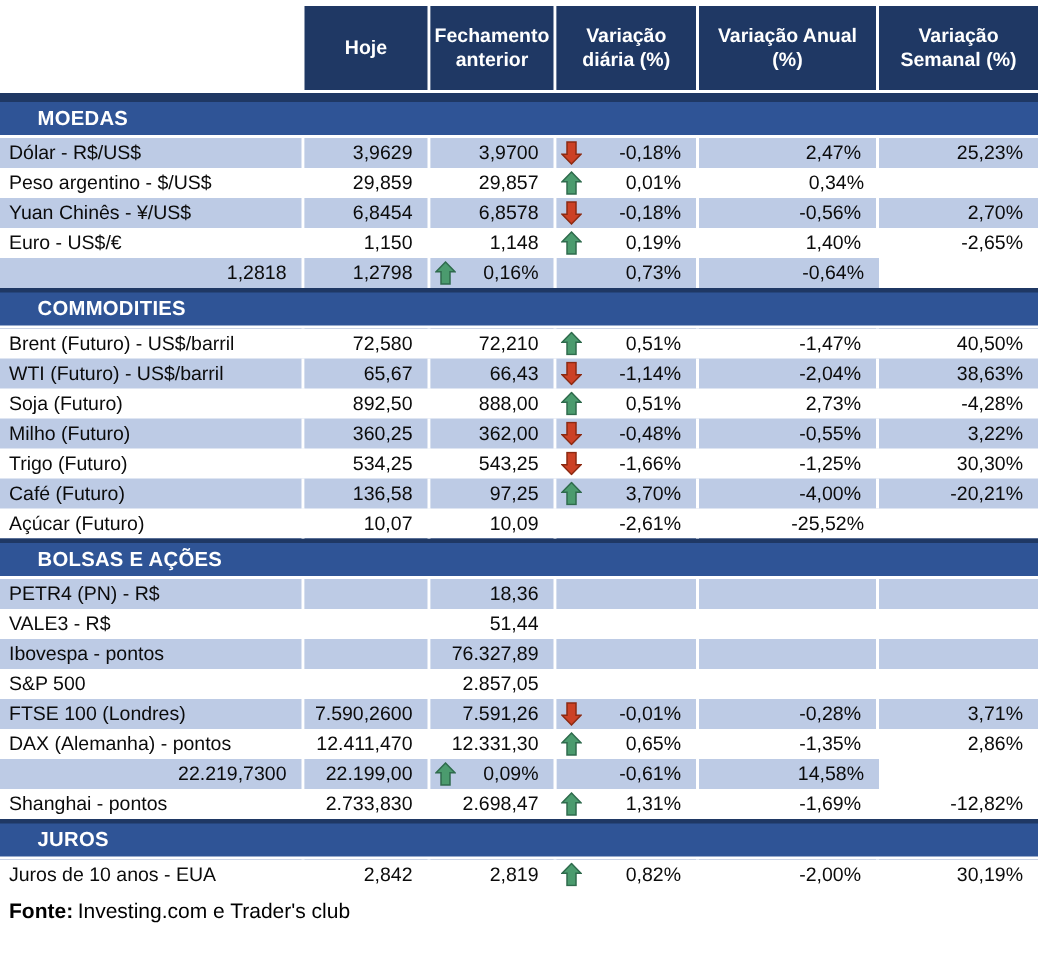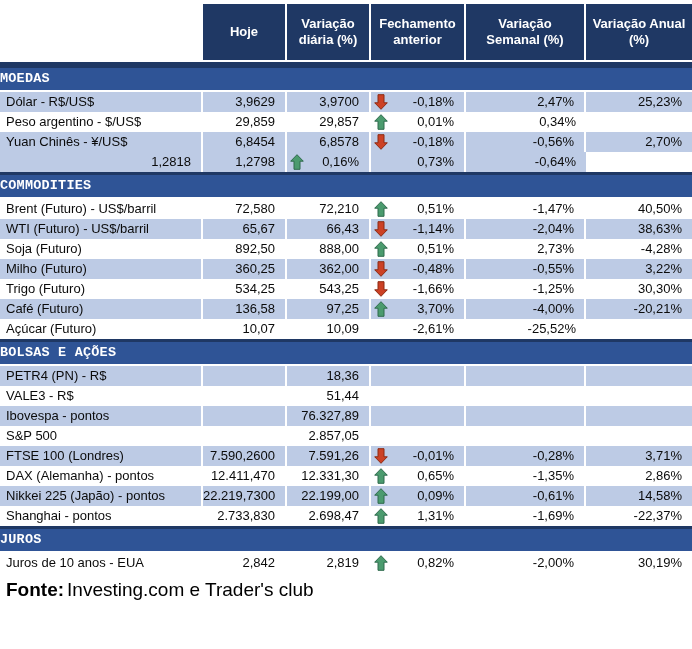--- a/index.html
+++ b/index.html
@@ -36,25 +36,24 @@
   .hcell:last-child { border-right: none; }
   
   .section:first-child { margin-top: 2px; }
   .section-bar {
     background: #2F5496;
     color: #fff;
     font-weight: bold;
     font-size: 13.5px;
     height: 27px;
     line-height: 22px;
-    padding-left: 0;
+    padding-left: 25px;
     border-top: 3px solid #1F3864;
     border-bottom: 2px solid #fff;
     letter-spacing: 0.2px;
-    font-family: Liberation Mono, monospace;
   }
   .section:first-child .section-bar {
     height: 30px;
     border-top-width: 6px;
   }
   
   .row {
     display: grid;
     grid-template-columns: 203px 84px 84px 95px 120px 106px;
     height: 20px;
@@ -76,38 +75,38 @@
     position: absolute;
     left: 3px;
     top: 2px;
     width: 14px;
     height: 16px;
   }
   .arrow svg { display: block; width: 14px; height: 16px; }
   
   .fonte {
     padding: 6px 0 0 6px;
-    font-size: 19px;
+    font-size: 14px;
     color: #000;
   }
   .fonte b { font-weight: bold; }
   .fonte span { margin-left: 3px; }
 </style>
 </head>
 <body>
 
 <div id="app">
 
   <div class="hdr">
     <div class="hdr-spacer"></div>
     <div class="hcell">Hoje</div>
+    <div class="hcell">Fechamento anterior</div>
     <div class="hcell">Variação diária (%)</div>
-    <div class="hcell">Fechamento anterior</div>
+    <div class="hcell">Variação Anual (%)</div>
     <div class="hcell">Variação Semanal (%)</div>
-    <div class="hcell">Variação Anual (%)</div>
   </div>
 
   <div id="sections">
   <div class="section">
     <div class="section-bar">MOEDAS</div>
     <div class="section-rows">
   <div class="row blue">
     <div class="c label   f-label">Dólar - R$/US$</div>
     <div class="c num     f-hoje">3,9629</div>
     <div class="c num     f-fech">3,9700</div>
@@ -150,20 +149,36 @@
         <svg viewBox="0 0 14 16" xmlns="http://www.w3.org/2000/svg">
           <path d="M4 0.7 H10 V8.8 H13.3 L7 15.3 L0.7 8.8 H4 Z" fill="#CC4125" stroke="#8C2A12" stroke-width="1"></path>
         </svg>
       </span>
       <span class="val">-0,18%</span>
     </div>
     <div class="c num f-semanal">-0,56%</div>
     <div class="c num f-anual">2,70%</div>
   </div>
 
+  <div class="row">
+    <div class="c label   f-label">Euro - US$/€</div>
+    <div class="c num     f-hoje">1,150</div>
+    <div class="c num     f-fech">1,148</div>
+    <div class="c diaria">
+      <span class="arrow up">
+        <svg viewBox="0 0 14 16" xmlns="http://www.w3.org/2000/svg">
+          <path d="M7 0.7 L13.3 7.2 H10 V15.3 H4 V7.2 H0.7 Z" fill="#4B9B6E" stroke="#2F6B4D" stroke-width="1"></path>
+        </svg>
+      </span>
+      
+      <span class="val">0,19%</span>
+    </div>
+    <div class="c num f-semanal">1,40%</div>
+    <div class="c num f-anual">-2,65%</div>
+  </div>
 
   <div class="row blue">
     <div class="c num     f-hoje">1,2818</div>
     <div class="c num     f-fech">1,2798</div>
     <div class="c diaria">
       <span class="arrow up">
         <svg viewBox="0 0 14 16" xmlns="http://www.w3.org/2000/svg">
           <path d="M7 0.7 L13.3 7.2 H10 V15.3 H4 V7.2 H0.7 Z" fill="#4B9B6E" stroke="#2F6B4D" stroke-width="1"></path>
         </svg>
       </span>
@@ -375,21 +390,20 @@
         </svg>
       </span>
       
       <span class="val">0,65%</span>
     </div>
     <div class="c num f-semanal">-1,35%</div>
     <div class="c num f-anual">2,86%</div>
   </div>
 
   <div class="row blue">
-    <div class="c label   f-label">Nikkei 225 (Japão) - pontos</div>
     <div class="c num     f-hoje">22.219,7300</div>
     <div class="c num     f-fech">22.199,00</div>
     <div class="c diaria">
       <span class="arrow up">
         <svg viewBox="0 0 14 16" xmlns="http://www.w3.org/2000/svg">
           <path d="M7 0.7 L13.3 7.2 H10 V15.3 H4 V7.2 H0.7 Z" fill="#4B9B6E" stroke="#2F6B4D" stroke-width="1"></path>
         </svg>
       </span>
       
       <span class="val">0,09%</span>
@@ -405,21 +419,21 @@
     <div class="c diaria">
       <span class="arrow up">
         <svg viewBox="0 0 14 16" xmlns="http://www.w3.org/2000/svg">
           <path d="M7 0.7 L13.3 7.2 H10 V15.3 H4 V7.2 H0.7 Z" fill="#4B9B6E" stroke="#2F6B4D" stroke-width="1"></path>
         </svg>
       </span>
       
       <span class="val">1,31%</span>
     </div>
     <div class="c num f-semanal">-1,69%</div>
-    <div class="c num f-anual">-22,37%</div>
+    <div class="c num f-anual">-12,82%</div>
   </div>
 </div>
   </div>
 
   <div class="section">
     <div class="section-bar">JUROS</div>
     <div class="section-rows">
   <div class="row">
     <div class="c label   f-label">Juros de 10 anos - EUA</div>
     <div class="c num     f-hoje">2,842</div>

